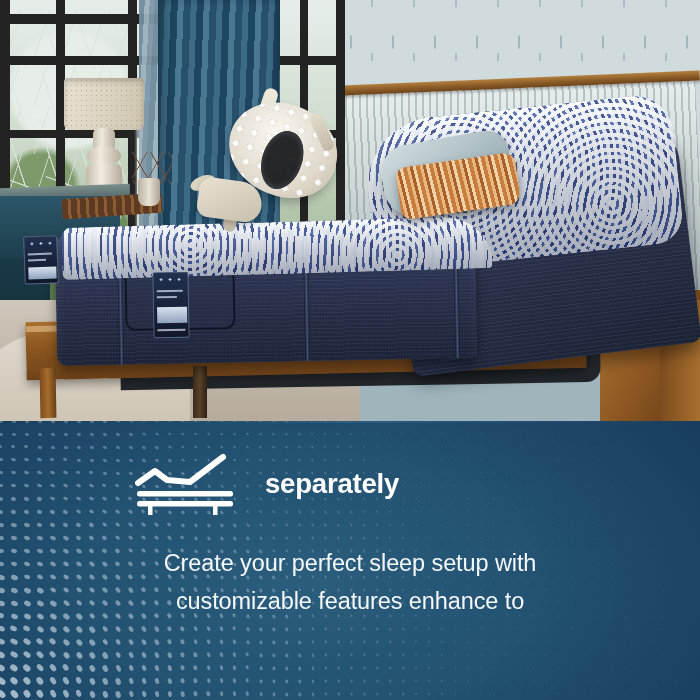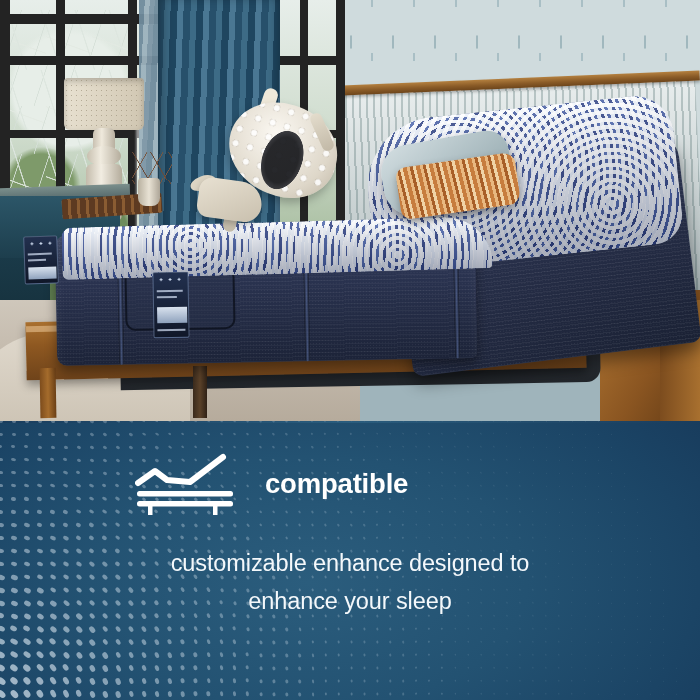--- a/index.html
+++ b/index.html
@@ -1485,24 +1485,24 @@
 
           <path d="M3 30 L20 18 L32 27 L55 29 L88 4" fill="none" stroke="#ffffff" stroke-width="6" stroke-linecap="round" stroke-linejoin="round"></path>
 
           <rect x="2" y="38" width="96" height="5.5" rx="2.5" fill="#ffffff"></rect>
           <rect x="2" y="48" width="96" height="5.5" rx="2.5" fill="#ffffff"></rect>
 
           <rect x="13" y="53" width="4.5" height="9" fill="#ffffff"></rect>
           <rect x="78" y="53" width="4.5" height="9" fill="#ffffff"></rect>
         </svg>
         <div class="headtext">
-          <div>compatible</div>
+          <div>separately</div>
         </div>
       </div>
 
       <div class="bodytext">
-        <div>customizable enhance designed to</div>
-        <div>enhance your sleep</div>
+        <div>Create your perfect sleep setup with</div>
+        <div>customizable features enhance to</div>
       </div>
 
     </div>
   </div>
 </div>
 
 </body></html>

